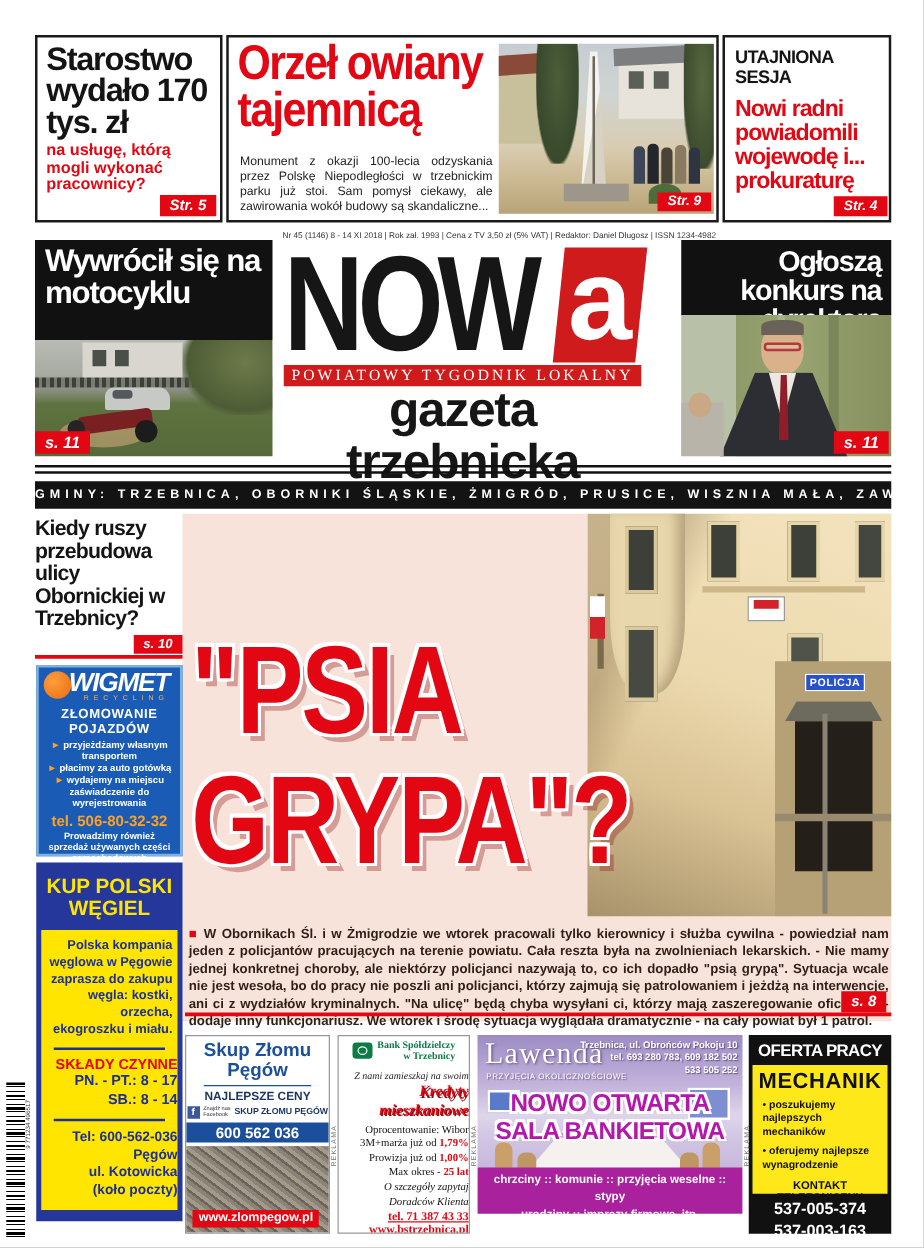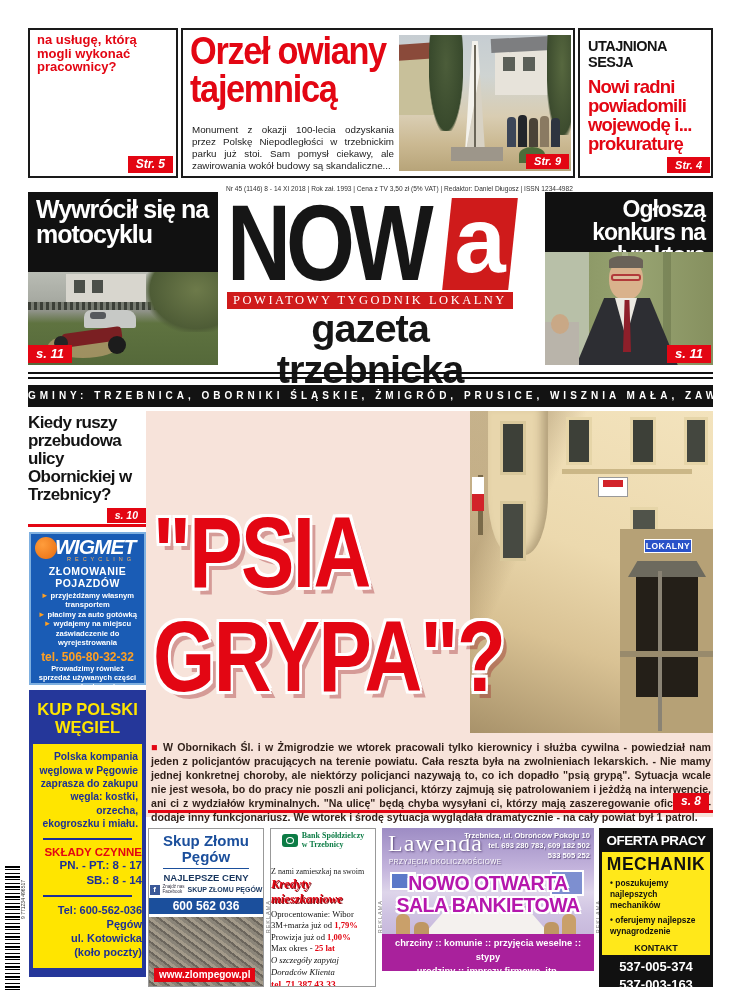--- a/index.html
+++ b/index.html
@@ -15,20 +15,21 @@
   .photo { position:absolute; overflow:hidden; }
   .vlabel { position:absolute; font-size:5.5px; color:#777; writing-mode:vertical-rl; transform:rotate(180deg); letter-spacing:1px; }
   .dline { position:absolute; left:28px; width:685px; height:7px; border-top:2px solid #111; border-bottom:2px solid #111; }
 </style>
 </head>
 <body>
 
 <div class="page">
 
   <div class="abs bx" style="left:28px;top:28px;width:150px;height:150px;">
+    <div style="padding:5px 7px 0 7px;font-weight:bold;font-size:26px;line-height:.96;letter-spacing:-1px;color:#141414;">Starostwo wydało 170 tys. zł</div>
     <div style="padding:3px 7px 0 7px;font-weight:bold;font-size:13px;line-height:1.05;color:#e30613;">na usługę, którą mogli wykonać pracownicy?</div>
     <div class="badge" style="right:3px;bottom:3px;">Str. 5</div>
   </div>
 
   <div class="abs bx" style="left:181px;top:28px;width:394px;height:150px;">
     <div style="position:absolute;left:7px;top:2px;color:#e30613;font-weight:bold;font-size:39px;line-height:.98;letter-spacing:-1.5px;">
       <span class="cond">Orzeł owiany</span><br>
       <span class="cond">tajemnicą</span>
     </div>
     <div style="position:absolute;left:9px;top:94px;width:202px;font-size:9.8px;line-height:1.22;color:#222;text-align:justify;">Monument z okazji 100-lecia odzyskania przez Polskę Niepodległości w trzebnickim parku już stoi. Sam pomysł ciekawy, ale zawirowania wokół budowy są skandaliczne...</div>
@@ -183,21 +184,21 @@
     <div class="abs" style="left:160px;top:96px;width:28px;height:54px;background:#50534a;border:3px solid #e6d5a8;"></div>
     <div class="abs" style="left:92px;top:58px;width:130px;height:5px;background:#cbb787;"></div>
     <div class="abs" style="left:128px;top:66px;width:30px;height:20px;background:#fff;border:1px solid #999;">
       <div style="margin:2px auto 0 auto;width:20px;height:7px;background:#d2232a;"></div>
     </div>
     <div class="abs" style="left:8px;top:64px;width:5px;height:60px;background:#7a6a4a;"></div>
     <div class="abs" style="left:2px;top:66px;width:12px;height:34px;background:linear-gradient(180deg,#fff 0 50%,#d2232a 50%);"></div>
     <div class="abs" style="left:150px;top:118px;width:93px;height:204px;background:#b6a176;"></div>
     <div class="abs" style="left:158px;top:150px;width:78px;height:16px;background:#6d6a5e;clip-path:polygon(0 100%,12% 0,88% 0,100% 100%);"></div>
     <div class="abs" style="left:166px;top:166px;width:62px;height:120px;background:#241f18;"></div>
-    <div class="abs" style="left:174px;top:128px;width:48px;height:14px;background:#2a52c8;border:1px solid #fff;color:#fff;font-weight:bold;font-size:8.5px;text-align:center;line-height:13px;letter-spacing:.5px;">LOKALNY</div>
+    <div class="abs" style="left:174px;top:128px;width:48px;height:14px;background:#2a52c8;border:1px solid #fff;color:#fff;font-weight:bold;font-size:8.5px;text-align:center;line-height:13px;letter-spacing:.5px;">POLICJA</div>
     <div class="abs" style="left:188px;top:160px;width:4px;height:160px;background:#8a8374;"></div>
     <div class="abs" style="left:150px;top:240px;width:93px;height:6px;background:#988a6c;"></div>
   </div>
 
   <div class="abs" style="left:151px;top:740px;width:560px;font-size:10.6px;font-weight:bold;line-height:1.33;color:#2f1f18;text-align:justify;z-index:3;">
     <span style="color:#e30613;">■ </span><span>W Obornikach Śl. i w Żmigrodzie we wtorek pracowali tylko kierownicy i służba cywilna - powiedział nam jeden z policjantów pracujących na terenie powiatu. Cała reszta była na zwolnieniach lekarskich. - Nie mamy jednej konkretnej choroby, ale niektórzy policjanci nazywają to, co ich dopadło "psią grypą". Sytuacja wcale nie jest wesoła, bo do pracy nie poszli ani policjanci, którzy zajmują się patrolowaniem i jeżdżą na interwencje, ani ci z wydziałów kryminalnych. "Na ulicę" będą chyba wysyłani ci, którzy mają zaszeregowanie oficerskie - dodaje inny funkcjonariusz. We wtorek i środę sytuacja wyglądała dramatycznie - na cały powiat był 1 patrol.</span>
   </div>
   <div class="abs" style="left:148px;top:810px;width:565px;height:3px;background:#e30613;z-index:3;"></div>
   <div class="badge" style="left:673px;top:793px;z-index:4;font-size:12px;line-height:17px;">s. 8</div>
 
@@ -213,28 +214,28 @@
       <span style="font-weight:bold;font-size:7px;color:#17355e;">SKUP ZŁOMU PĘGÓW</span>
     </div>
     <div style="background:#1b4f9c;color:#fff;font-weight:bold;font-size:12px;line-height:16px;margin-top:3px;">600 562 036</div>
     <div class="photo" style="left:0;top:88px;width:114px;height:69px;background:
         repeating-linear-gradient(37deg,#8a8478 0 3px,#6b655c 3px 5px,#a39a8a 5px 8px),
         repeating-linear-gradient(-29deg,rgba(140,100,60,.5) 0 2px,rgba(90,90,100,.5) 2px 5px);"></div>
     <div class="badge" style="left:5px;bottom:4px;font-size:10px;line-height:14px;font-style:normal;padding:0 5px;">www.zlompegow.pl</div>
   </div>
   <div class="vlabel" style="left:265px;top:900px;">REKLAMA</div>
 
-  <div class="abs" style="left:270px;top:828px;width:106px;height:159px;background:#fff;border:1px solid #999;text-align:left;font-family:'Liberation Serif',serif;overflow:hidden;">
+  <div class="abs" style="left:270px;top:828px;width:106px;height:159px;background:#fff;border:1px solid #999;text-align:right;font-family:'Liberation Serif',serif;overflow:hidden;">
     <div style="display:flex;align-items:center;justify-content:center;gap:4px;padding-top:3px;">
       <span style="width:16px;height:13px;background:#0c7c45;border-radius:3px;display:inline-block;position:relative;">
           <span style="position:absolute;left:4px;top:3px;width:8px;height:7px;border:1.5px solid #fff;border-radius:50%;"></span>
         </span>
       <span style="color:#0c7c45;font-weight:bold;font-size:8px;line-height:1.1;"><span>Bank Spółdzielczy</span><br><span>w Trzebnicy</span></span>
     </div>
-    <div style="font-size:8px;color:#222;margin-top:17px;">Z nami zamieszkaj na swoim</div>
+    <div style="font-style:italic;font-size:8px;color:#222;margin-top:6px;">Z nami zamieszkaj na swoim</div>
     <div style="font-style:italic;font-weight:bold;font-size:12.5px;color:#e30613;text-shadow:1px 1px 0 #7a1016;margin-top:1px;">Kredyty mieszkaniowe</div>
     <div style="font-size:8.6px;color:#111;line-height:1.35;margin-top:2px;">
       <div><span>Oprocentowanie: Wibor</span></div>
       <div><span>3M+marża już od </span><span style="color:#e30613;font-weight:bold;">1,79%</span></div>
       <div><span>Prowizja już od </span><span style="color:#e30613;font-weight:bold;">1,00%</span></div>
       <div><span>Max okres - </span><span style="color:#e30613;font-weight:bold;">25 lat</span></div>
       <div style="font-style:italic;">O szczegóły zapytaj</div>
       <div style="font-style:italic;">Doradców Klienta</div>
     </div>
     <div style="color:#e30613;font-weight:bold;font-size:9.5px;text-decoration:underline;margin-top:2px;">tel. 71 387 43 33</div>

